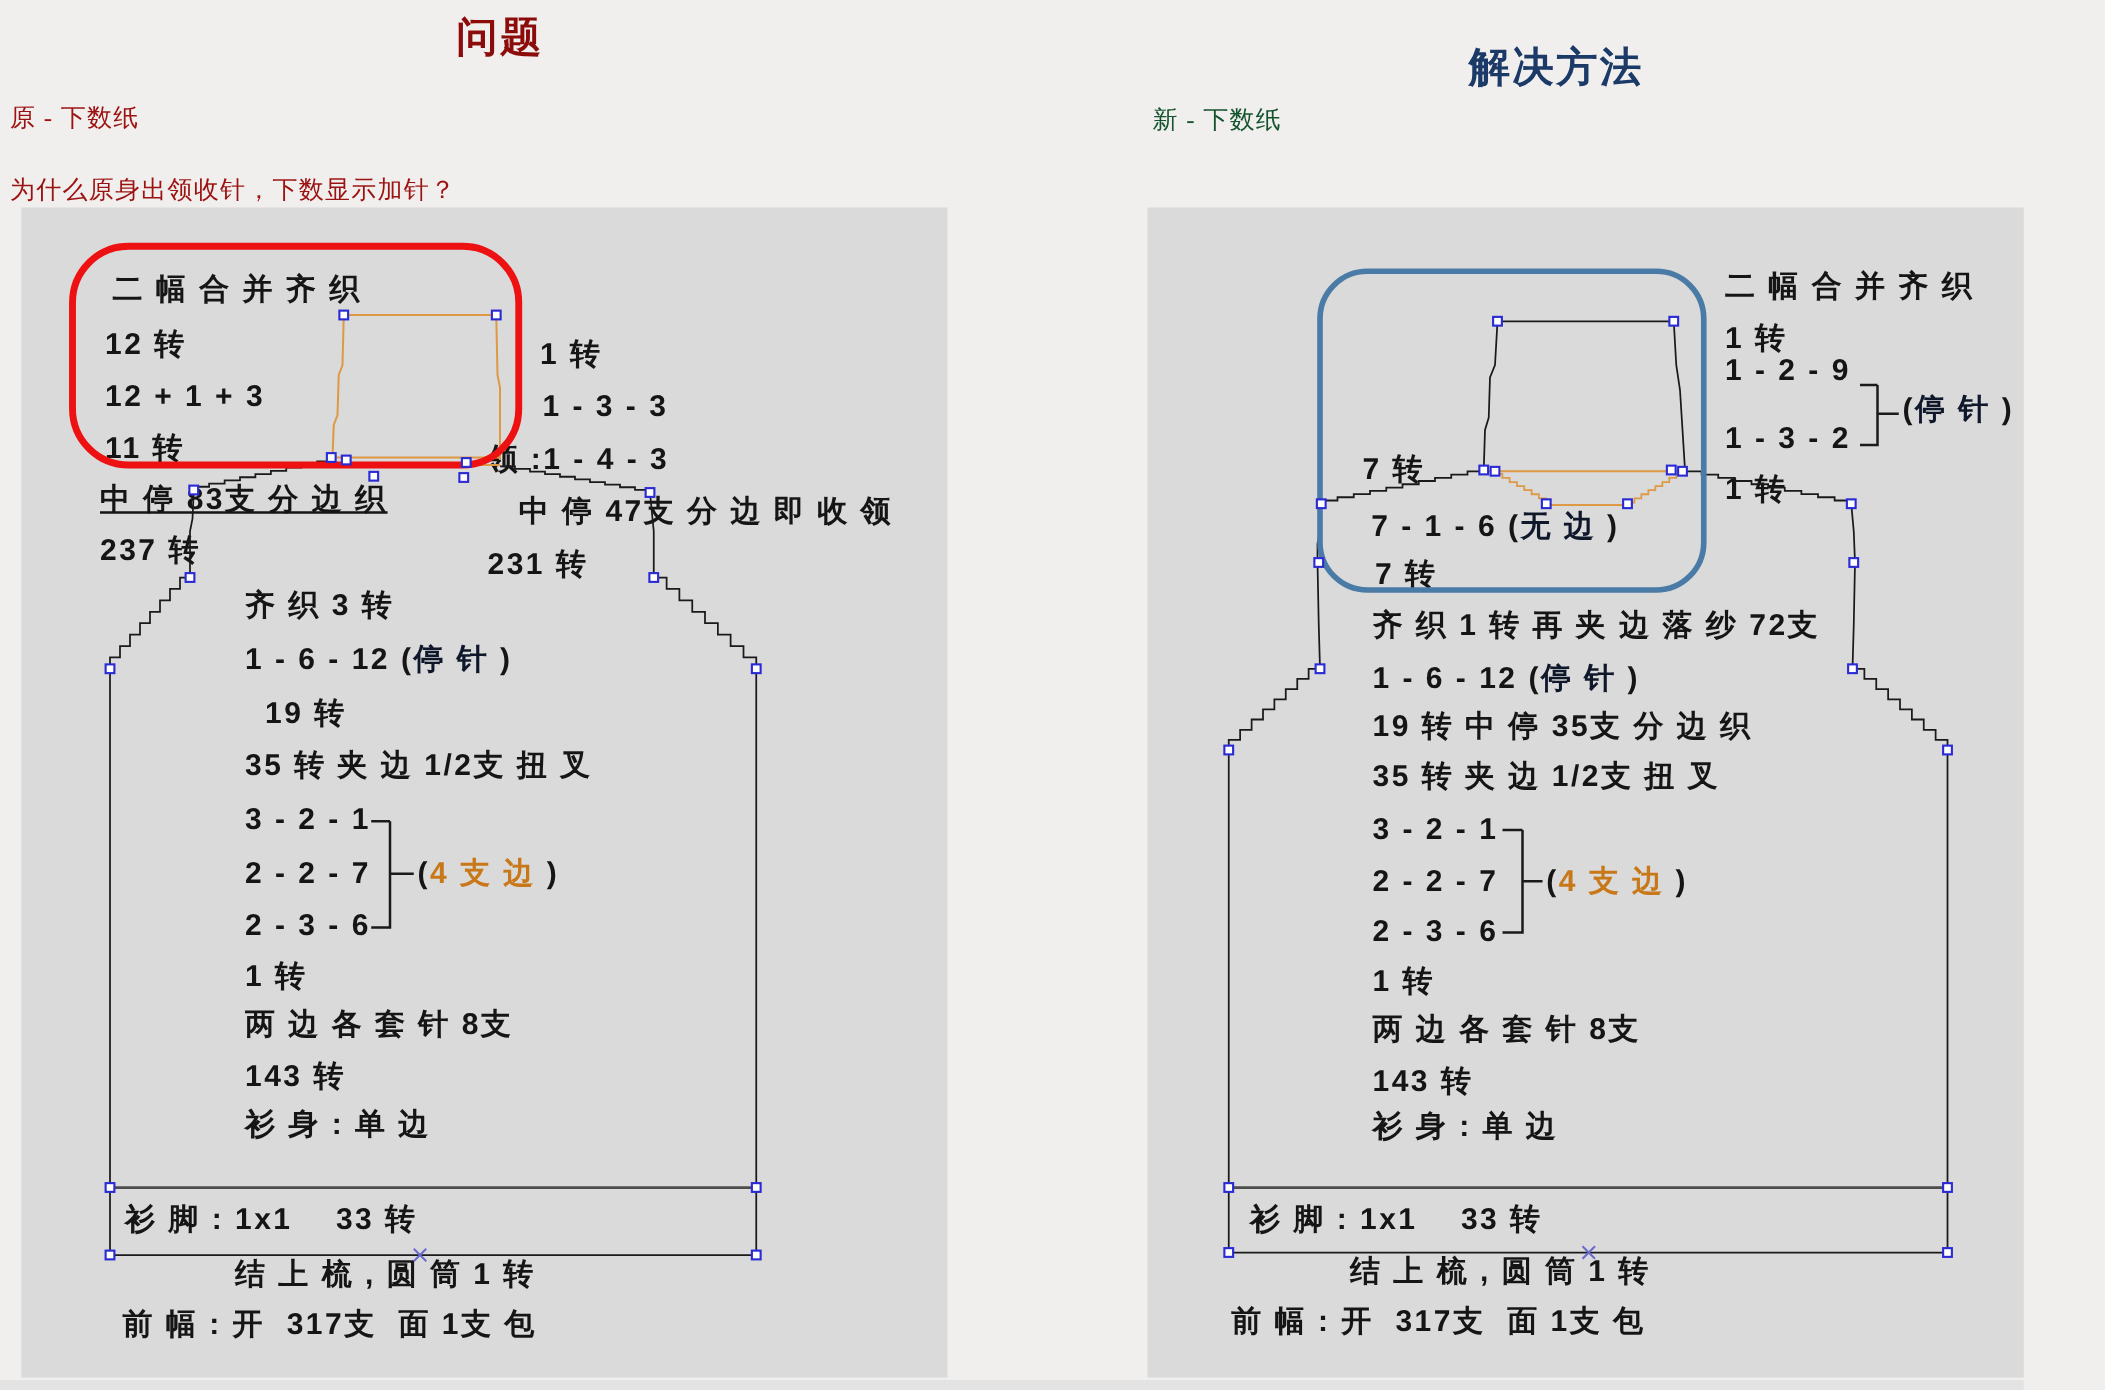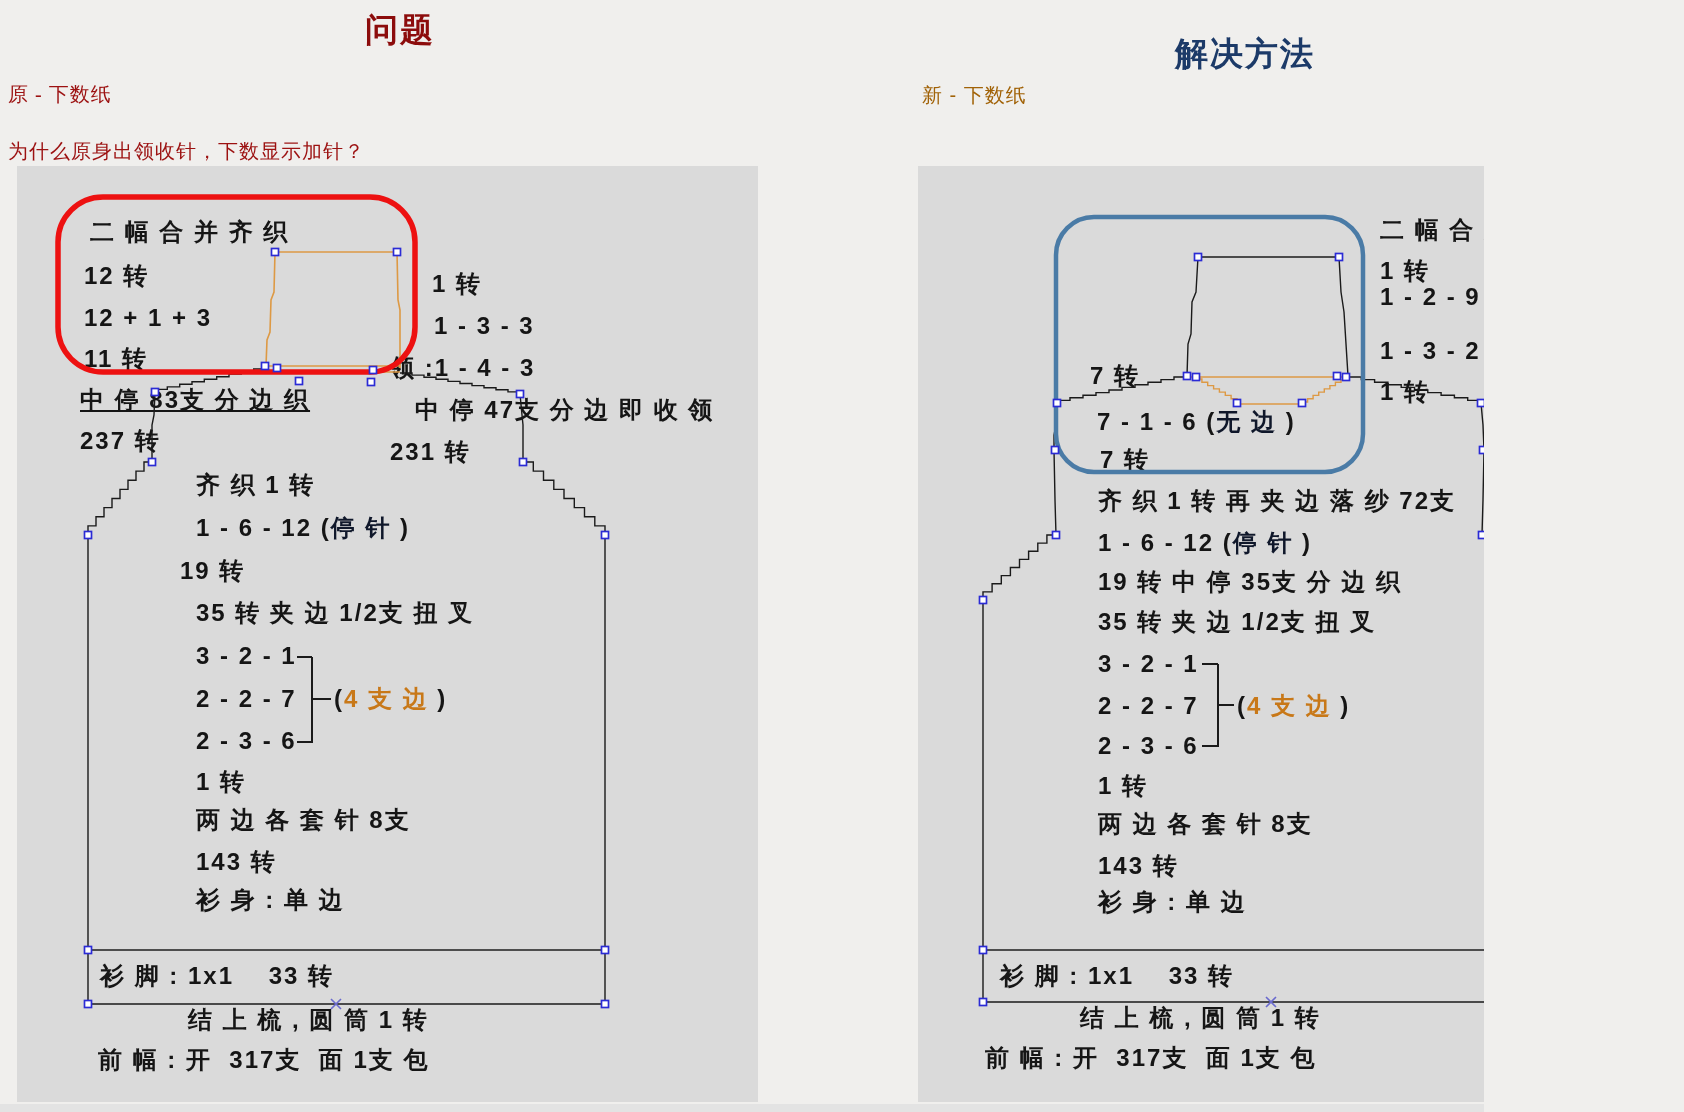--- a/index.html
+++ b/index.html
@@ -1,27 +1,27 @@
 <!DOCTYPE html>
 <html><head>
 <meta charset="utf-8">
 <style>
   html,body{margin:0;padding:0;background:#f0efed;}
-  .canvas{position:relative;width:1484px;height:1112px;background:#f0efed;overflow:hidden;
+  .canvas{position:relative;width:1619px;height:1112px;background:#f0efed;overflow:hidden;
           font-family:"Liberation Sans", sans-serif;}
   .panel{position:absolute;background:#dadada;}
   #panel-left{left:17px;top:166px;width:741px;height:936px;}
   #panel-right{left:918px;top:166px;width:759px;height:936px;}
   .bottom-band{position:absolute;left:0;top:1104px;width:1684px;height:8px;background:#e3e3e3;}
   .page-title{position:absolute;top:8px;font-size:33px;font-weight:bold;text-align:center;letter-spacing:2px;}
   #title-left{left:250px;width:300px;color:#8c0c0c;}
   #title-right{left:1095px;width:300px;color:#1c3a68;margin-top:24px;}
   .sub{position:absolute;font-size:20px;letter-spacing:1px;white-space:pre;}
   .sub-red{color:#9c1111;font-family:Liberation Serif, serif;}
-  .sub-blue{color:#a16207;}
+  .sub-blue{color:#14532d;font-family:Liberation Serif, serif;}
   #sub-l1{left:8px;top:81px;}
   #sub-l2{left:8px;top:138px;}
   #sub-r1{left:922px;top:82px;}
   #sub-r2{left:922px;top:136px;}
   .lbl{position:absolute;font-size:24px;font-weight:bold;line-height:27px;letter-spacing:2px;
        white-space:pre;color:#151515;}
   .c-k{color:#151515;} .c-g{color:#0f172a;} .c-o{color:#c87818;}
   #overlay{position:absolute;left:0;top:0;width:1684px;height:1112px;pointer-events:none;}
 </style>
 </head>
@@ -44,23 +44,23 @@
       <div class="lbl" style="left: 84px; top: 262px;"><span class="c-k">12 转</span></div>
       <div class="lbl" style="left: 84px; top: 304px;"><span class="c-k">12 + 1 + 3</span></div>
       <div class="lbl" style="left: 84px; top: 345px;"><span class="c-k">11 转</span></div>
       <div class="lbl" style="left: 80px; top: 386px; text-decoration: underline;"><span class="c-k">中 停 83支 分 边 织</span></div>
       <div class="lbl" style="left: 80px; top: 427px;"><span class="c-k">237 转</span></div>
       <div class="lbl" style="left: 432px; top: 270px;"><span class="c-k">1 转</span></div>
       <div class="lbl" style="left: 434px; top: 312px;"><span class="c-k">1 - 3 - 3</span></div>
       <div class="lbl" style="left: 390px; top: 354px;"><span class="c-k">领 :1 - 4 - 3</span></div>
       <div class="lbl" style="left: 392px; top: 396px; margin-left: 23px;"><span class="c-k">中 停 47支 分 边 即 收 领</span></div>
       <div class="lbl" style="left: 390px; top: 438px;"><span class="c-k">231 转</span></div>
-      <div class="lbl" style="left: 196px; top: 471px;"><span class="c-k">齐 织 1 转</span></div>
+      <div class="lbl" style="left: 196px; top: 471px;"><span class="c-k">齐 织 3 转</span></div>
       <div class="lbl" style="left: 196px; top: 514px;"><span class="c-k">1 - 6 - 12 (</span><span class="c-g">停 针</span><span class="c-k"> )</span></div>
-      <div class="lbl" style="left: 180px; top: 557px;"><span class="c-k">19 转</span></div>
+      <div class="lbl" style="left: 212px; top: 557px;"><span class="c-k">19 转</span></div>
       <div class="lbl" style="left: 196px; top: 599px;"><span class="c-k">35 转 夹 边 1/2支 扭 叉</span></div>
       <div class="lbl" style="left: 196px; top: 642px;"><span class="c-k">3 - 2 - 1</span></div>
       <div class="lbl" style="left: 196px; top: 685px;"><span class="c-k">2 - 2 - 7</span></div>
       <div class="lbl" style="left: 196px; top: 727px;"><span class="c-k">2 - 3 - 6</span></div>
       <div class="lbl" style="left: 196px; top: 768px;"><span class="c-k">1 转</span></div>
       <div class="lbl" style="left: 196px; top: 806px;"><span class="c-k">两 边 各 套 针 8支</span></div>
       <div class="lbl" style="left: 196px; top: 848px;"><span class="c-k">143 转</span></div>
       <div class="lbl" style="left: 196px; top: 886px;"><span class="c-k">衫 身 : 单 边</span></div>
       <div class="lbl" style="left: 334px; top: 685px;"><span class="c-k">(</span><span class="c-o">4 支 边</span><span class="c-k"> )</span></div>
       <div class="lbl" style="left: 100px; top: 962px;"><span class="c-k">衫 脚 : 1x1    33 转</span></div>

